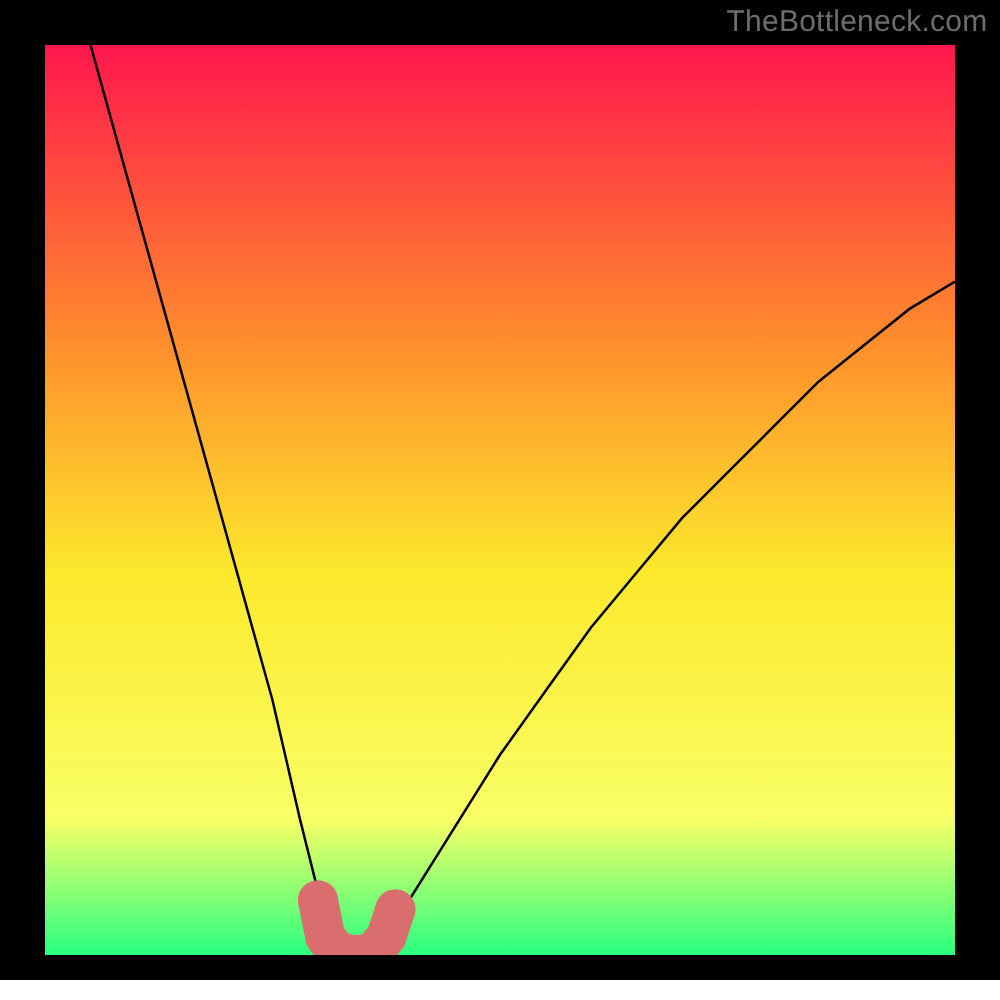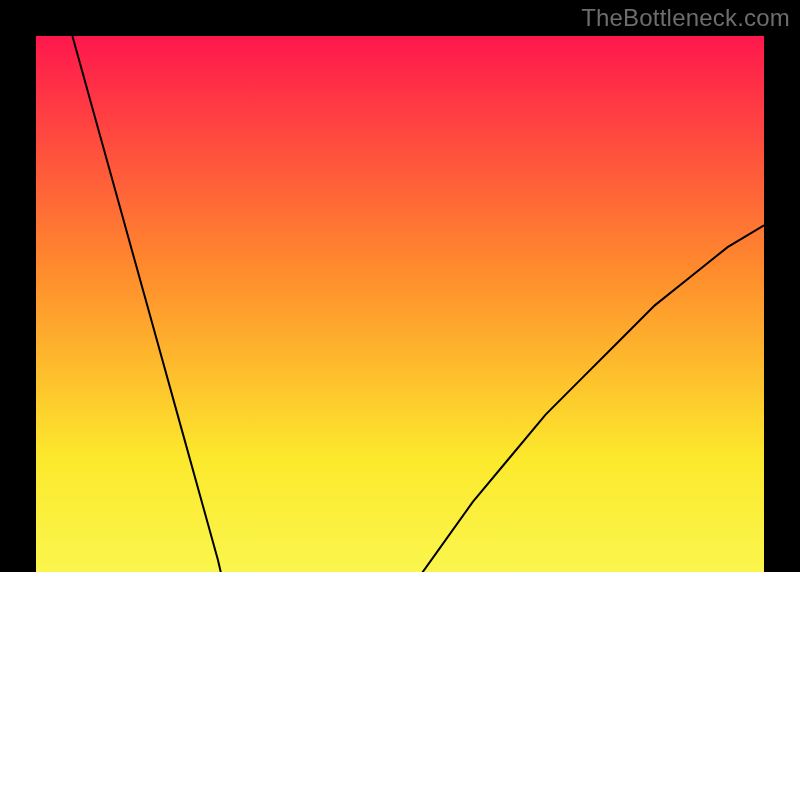--- a/index.html
+++ b/index.html
@@ -3,21 +3,21 @@
 <meta charset="utf-8">
 <style>
   body {
     margin: 0;
     padding: 0;
     background: #fff;
     font-family: Arial, Helvetica, sans-serif;
   }
   .frame {
     width: 800px;
-    height: 572px;
+    height: 784px;
     position: relative;
     background: #000;
     overflow: hidden;
   }
   .watermark {
     position: absolute;
     top: 4px;
     right: 10px;
     color: #6d6d6d;
     font-size: 24px;

